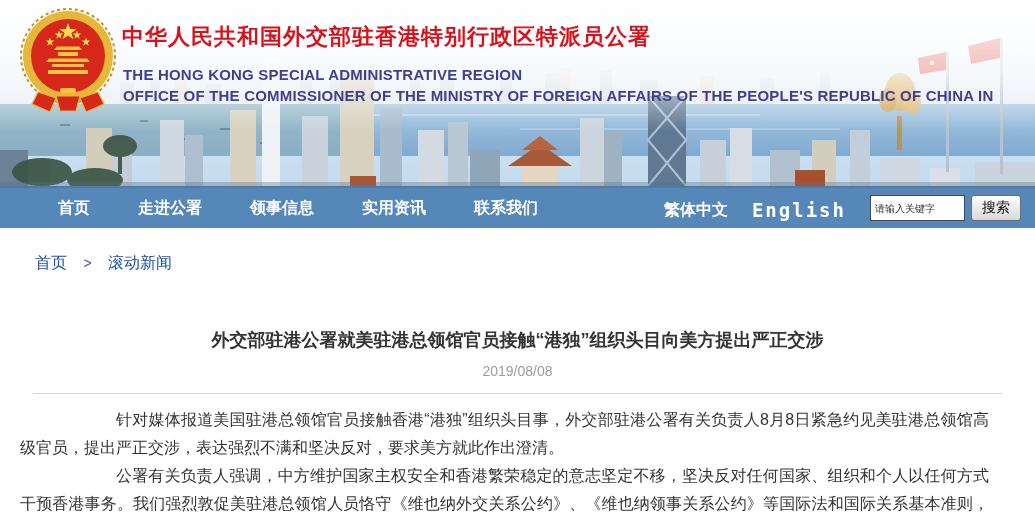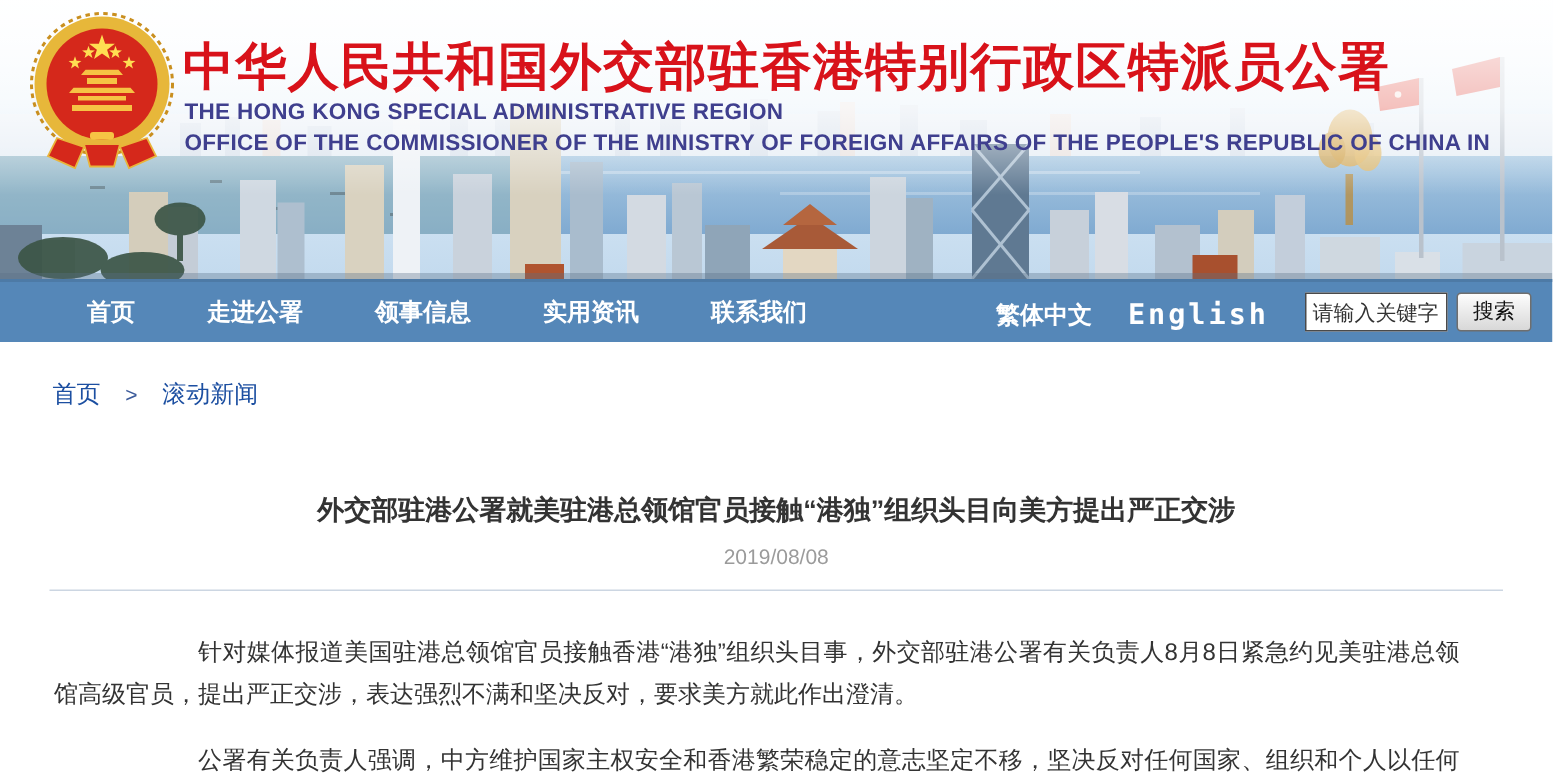--- a/index.html
+++ b/index.html
@@ -9,21 +9,21 @@
     font-family:"Liberation Sans", sans-serif;
     position:relative;
   }
 
   
   .banner { position:relative; width:1035px; height:186px; overflow:hidden; }
   .banner .skyline { position:absolute; left:0; top:0; width:1035px; height:186px; display:block; }
   .emblem { position:absolute; left:18px; top:6px; width:100px; height:118px; }
   .banner-title-cn {
     position:absolute; left:122px; top:22px;
-    font-size:34px; font-weight:bold; color:#d8121a;
+    font-size:22px; font-weight:bold; color:#d8121a;
     letter-spacing:1px; white-space:nowrap;
   }
   .banner-title-en {
     position:absolute; left:123px; top:64px;
     font-size:15px; font-weight:bold; color:#3f3f8e; line-height:21px;
     letter-spacing:.2px; white-space:nowrap;
   }
 
   
   .nav {
@@ -38,21 +38,21 @@
   }
   .nav-right { margin-left:auto; display:flex; align-items:flex-end; gap:24px; }
   .lang-trad { color:#fff; font-size:16px; font-weight:bold; cursor:pointer; white-space:nowrap; }
   .lang-en {
     color:#fff; font-size:19px; font-weight:bold; cursor:pointer;
     font-family:"DejaVu Sans Mono", monospace; letter-spacing:2px; white-space:nowrap;
   }
   .search-box { display:flex; align-items:center; gap:6px; margin-right:4px; }
   .search-input {
     width:95px; height:22px; border:1px solid #4a4a4a;
-    font-size:14px; padding:12px 4px; color:#222; outline:none;
+    font-size:10px; padding:12px 4px; color:#222; outline:none;
   }
   .search-input::placeholder { color:#333; opacity:1; }
   .search-btn {
     height:26px; padding:2px 10px; font-size:14px; color:#111;
     background:linear-gradient(#fdfdfd,#d8d8d8);
     border:1px solid #6e6e6e; border-radius:3px; cursor:pointer;
     font-family:Liberation Mono, monospace;
   }
 
   
@@ -63,21 +63,21 @@
 
   
   .article { margin-top:54px; }
   .article-title { text-align:center; font-size:18px; font-weight:bold; color:#333; }
   .article-date { text-align:center; font-size:14px; color:#9b9b9b; margin-top:11px; }
   .divider { border-top:1px solid #ccd6e2; margin:14px 33px 0 33px; }
   .article-body {
     padding:12px 46px 0 20px;
     font-size:16px; color:#333; line-height:28px; text-align:justify;
   }
-  .article-body p { margin:16px; text-indent:96px; }
+  .article-body p { margin:0; text-indent:96px; }
 </style>
 </head>
 <body>
 
 <div class="banner">
   <svg class="skyline" viewBox="0 0 1035 186" preserveAspectRatio="none" xmlns="http://www.w3.org/2000/svg">
     <defs>
       <linearGradient id="sky" x1="0" y1="0" x2="0" y2="1">
         <stop offset="0%" stop-color="#f8fbfe"></stop>
         <stop offset="45%" stop-color="#dcebf7"></stop>

